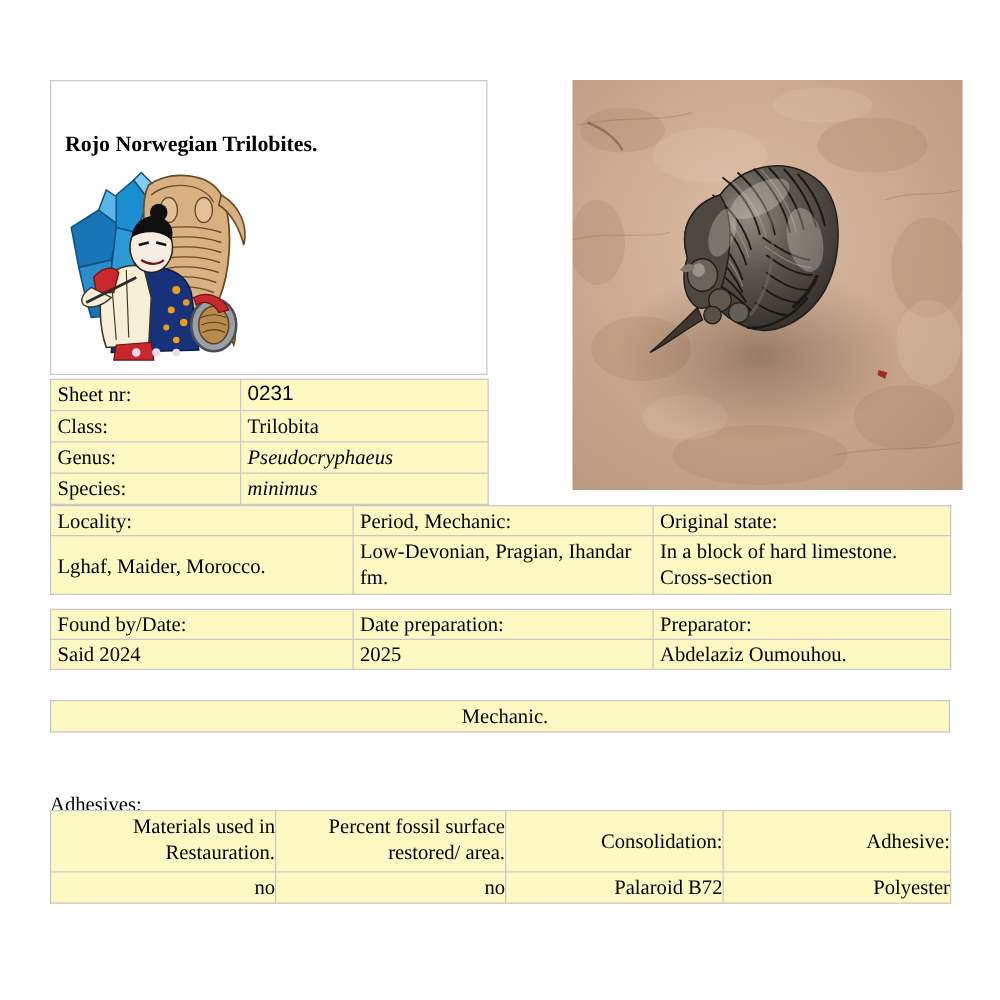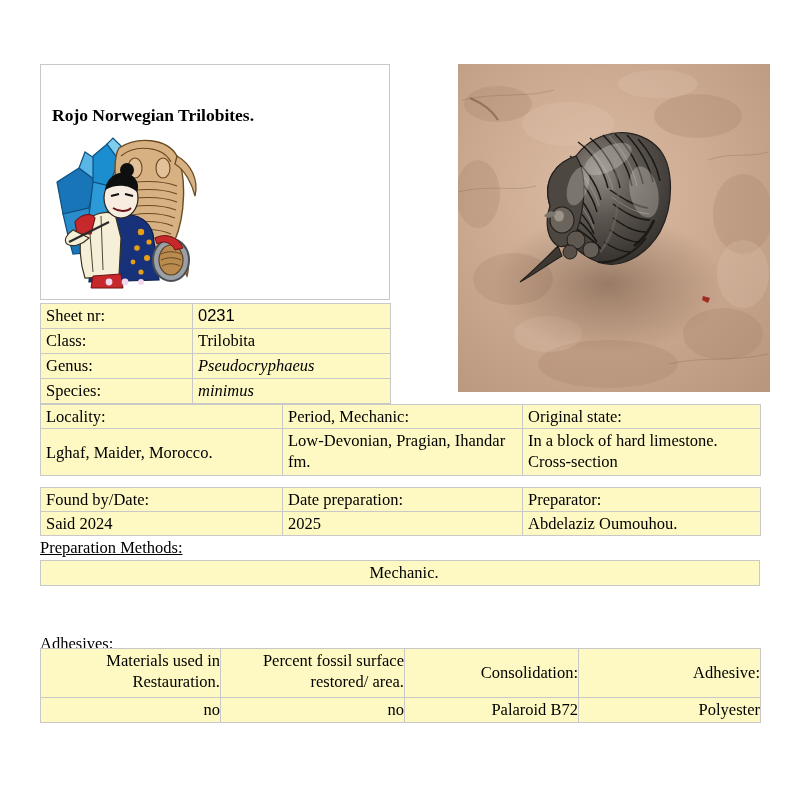--- a/index.html
+++ b/index.html
@@ -388,21 +388,20 @@
         <td>Preparator:</td>
       </tr>
       <tr>
         <td>Said 2024</td>
         <td>2025</td>
         <td>Abdelaziz Oumouhou.</td>
       </tr>
     </tbody>
   </table>
 
-  <div class="prep-label">Preparation Methods:</div>
   <table class="tbl" id="tbl-prep">
     <tbody>
       <tr>
         <td>Mechanic.</td>
       </tr>
     </tbody>
   </table>
 
 
   <div class="adh-label">Adhesives:</div>

